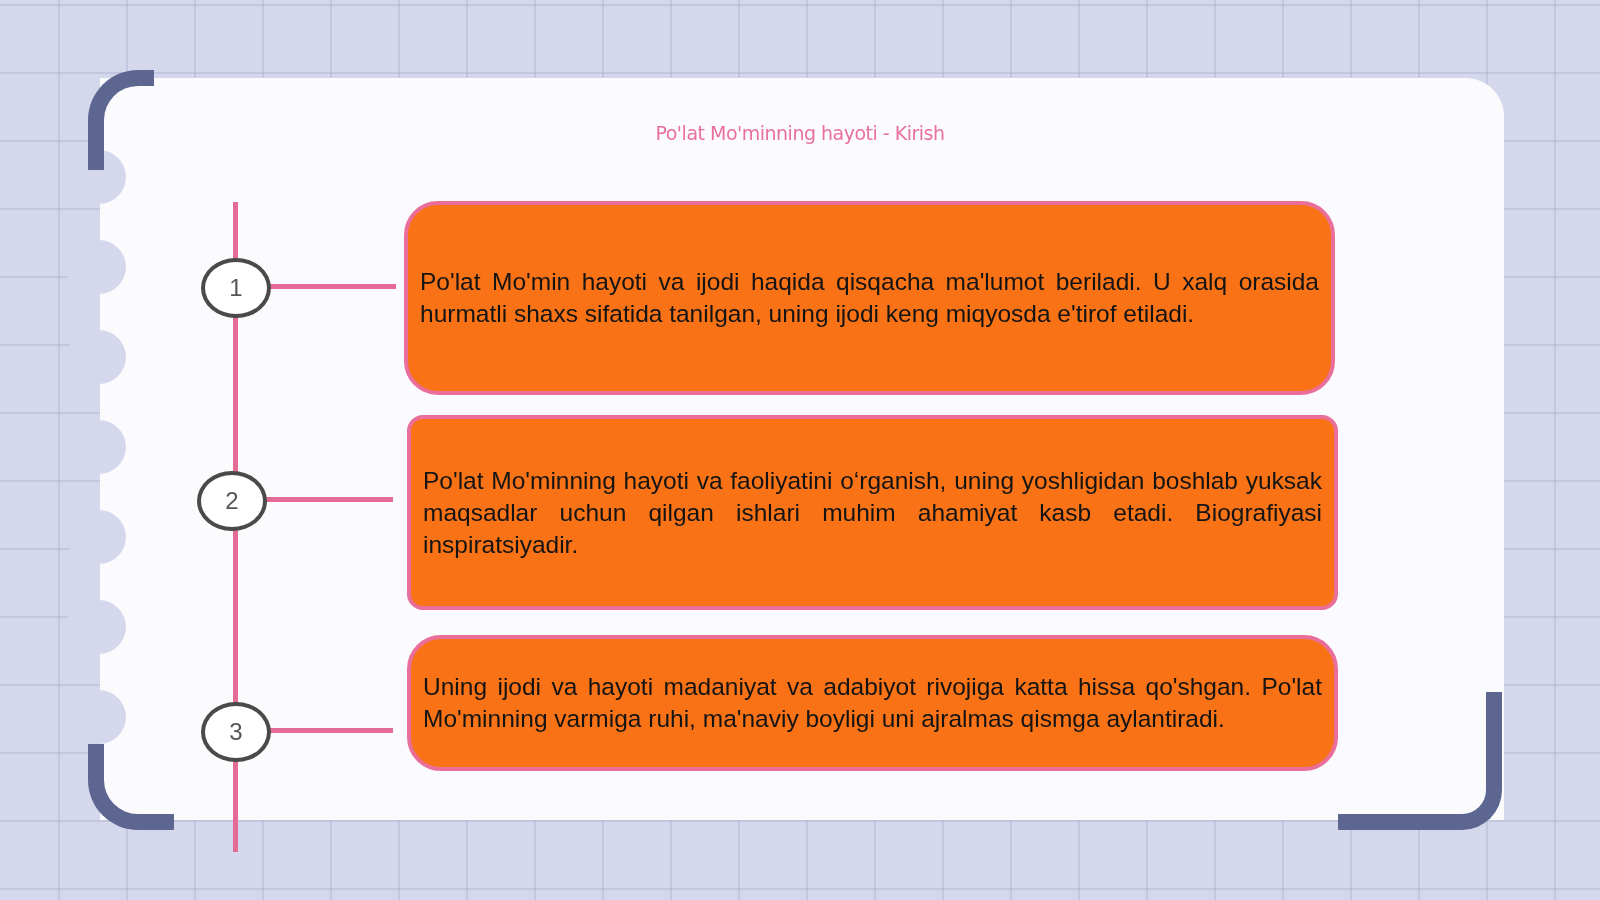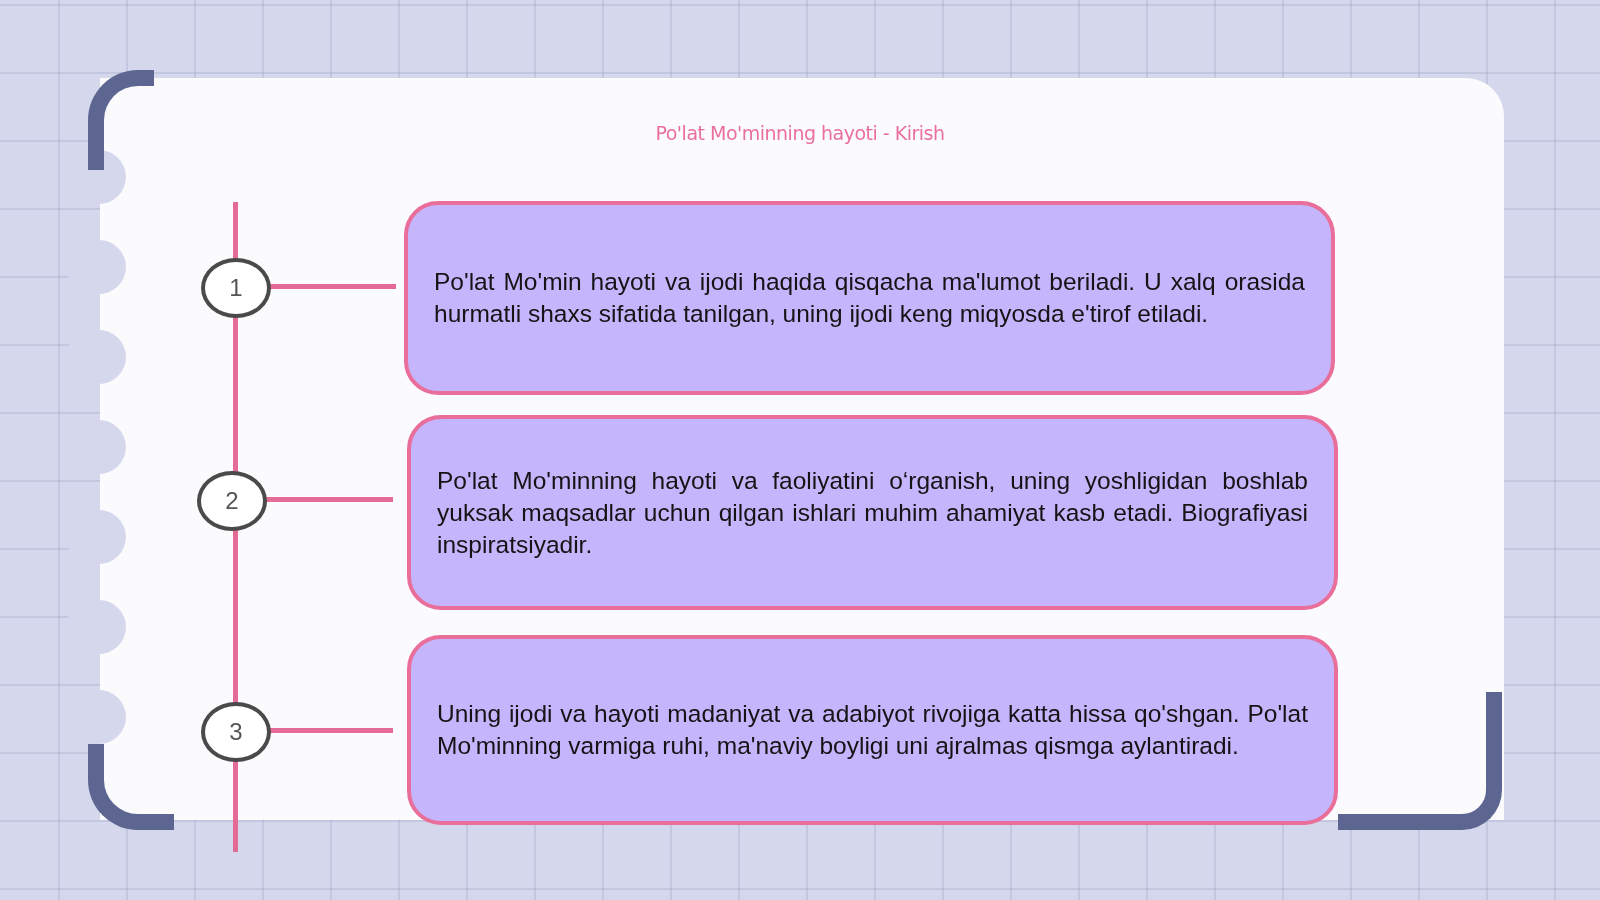--- a/index.html
+++ b/index.html
@@ -30,22 +30,22 @@
     color: #e9709c; font-size: 19px; font-family: "DejaVu Sans", sans-serif; letter-spacing: -0.5px;
   }
   .vline { position: absolute; left: 233px; top: 202px; width: 5px; height: 650px; background: #e36b96; }
   .hline { position: absolute; height: 5px; background: #e36b96; }
   .node {
     position: absolute; width: 62px; height: 52px; border: 4px solid #4a4a4a; border-radius: 50%;
     background: #fff; display: flex; align-items: center; justify-content: center;
     font-size: 24px; color: #555;
   }
   .card {
-    position: absolute; border: 4px solid #e96f9a; border-radius: 34px; background: #c4b5fd;
-    box-sizing: border-box; padding: 0 26px;
+    position: absolute; border: 4px solid #e96f9a; border-radius: 34px; background: #f97316;
+    box-sizing: border-box; padding: 0 12px;
     display: flex; align-items: center;
   }
   .card p {
     margin: 0; font-size: 24.5px; line-height: 32px; color: #141414; text-align: justify;
     font-family: "Liberation Sans", sans-serif;
   }
 </style>
 </head>
 <body>
 
@@ -72,23 +72,23 @@
   <span>1</span>
 </div>
 <div class="card" style="left:404px; top:201px; width:931px; height:194px;">
   <p>Po'lat Mo'min hayoti va ijodi haqida qisqacha ma'lumot beriladi. U xalq orasida hurmatli shaxs sifatida tanilgan, uning ijodi keng miqyosda e'tirof etiladi.</p>
 </div>
 
 <div class="hline" style="left:260px; top:497px; width:133px;"></div>
 <div class="node" style="left:197px; top:471px;">
   <span>2</span>
 </div>
-<div class="card" style="left:407px; top:415px; width:931px; height:195px;">
+<div class="card" style="left:407px; top:415px; width:931px; height:195px;border-radius:16px;">
   <p>Po'lat Mo'minning hayoti va faoliyatini o‘rganish, uning yoshligidan boshlab yuksak maqsadlar uchun qilgan ishlari muhim ahamiyat kasb etadi. Biografiyasi inspiratsiyadir.</p>
 </div>
 
 <div class="hline" style="left:264px; top:728px; width:129px;"></div>
 <div class="node" style="left:201px; top:702px;">
   <span>3</span>
 </div>
-<div class="card" style="left:407px; top:635px; width:931px; height:190px;">
+<div class="card" style="left:407px; top:635px; width:931px; height:136px;">
   <p>Uning ijodi va hayoti madaniyat va adabiyot rivojiga katta hissa qo'shgan. Po'lat Mo'minning varmiga ruhi, ma'naviy boyligi uni ajralmas qismga aylantiradi.</p>
 </div>
 
 </body></html>

